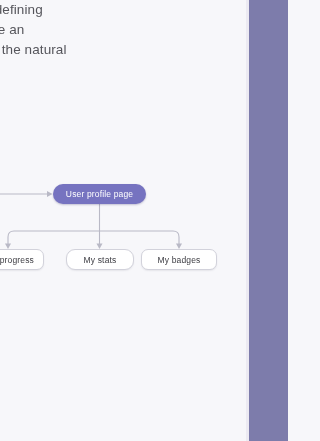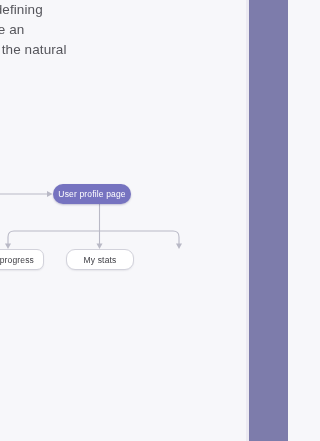--- a/index.html
+++ b/index.html
@@ -65,21 +65,21 @@
     justify-content: center;
     font-size: 8.5px;
     letter-spacing: 0.15px;
     white-space: nowrap;
   }
 
   
   #node-root {
     left: 53px;
     top: 184px;
-    width: 78px;
+    width: 93px;
     height: 20px;
     border-radius: 10px;
     background: #7673c0;
     color: #ffffff;
     box-shadow: 0 1px 2px rgba(60,55,110,0.28);
   }
 
   
   .node-leaf {
     height: 21px;
@@ -175,18 +175,21 @@
     </div>
 
     <div class="node node-leaf" id="node-progress">
       <span>n progress</span>
     </div>
 
     <div class="node node-leaf" id="node-stats">
       <span>My stats</span>
     </div>
 
+    <div class="node node-leaf" id="node-badges">
+      <span>My badges</span>
+    </div>
 
   </div>
 </div>
 
 <div id="right-panel-edge"></div>
 <div id="right-panel"></div>
 
 </body></html>

